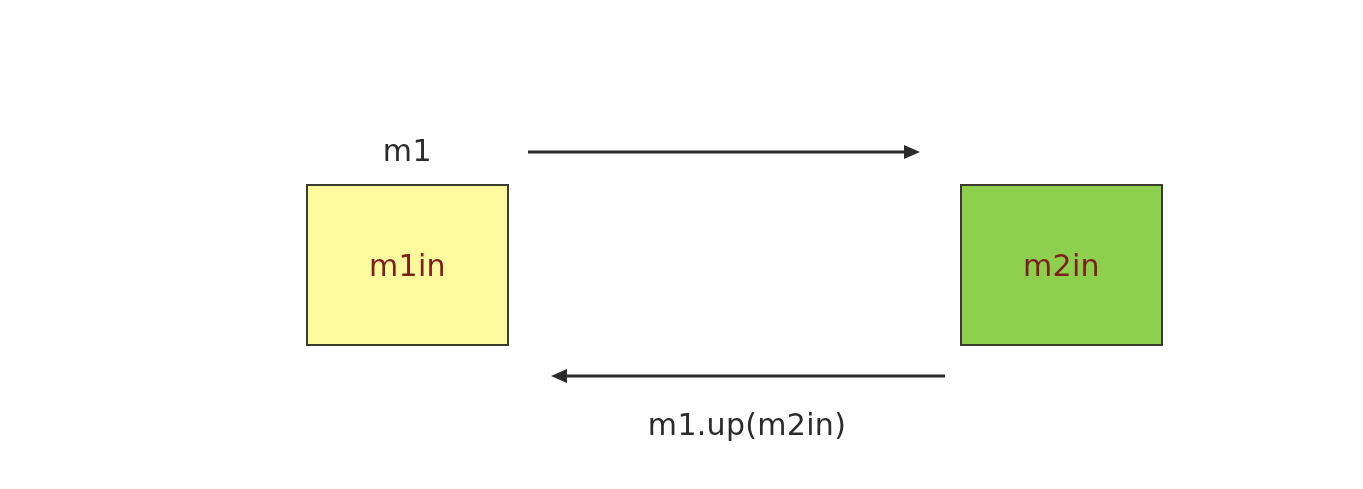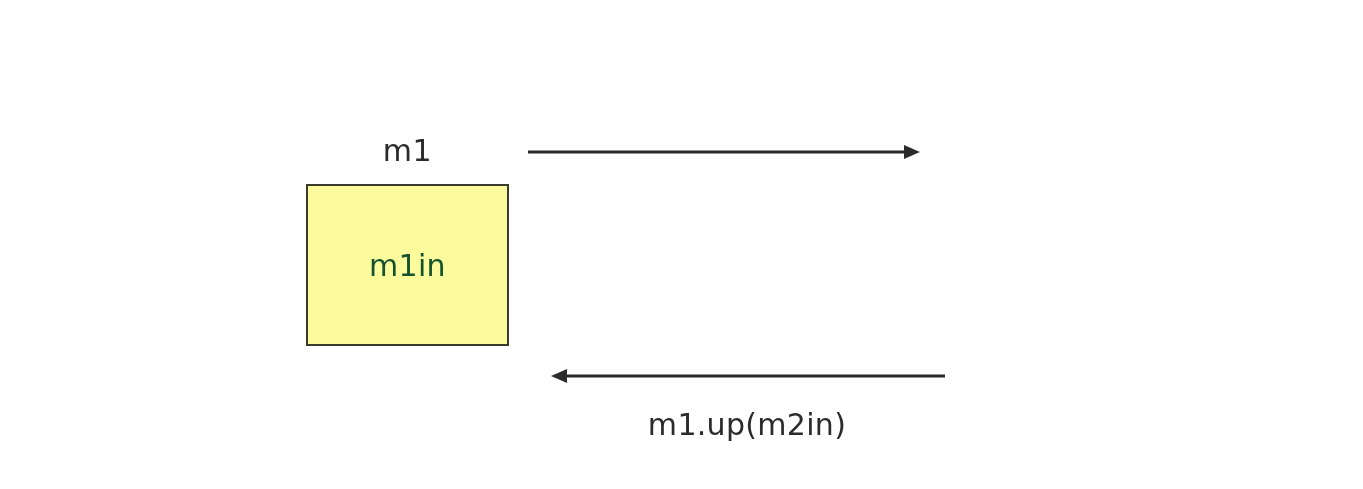--- a/index.html
+++ b/index.html
@@ -32,21 +32,21 @@
   .node-box {
     position: absolute;
     box-sizing: border-box;
     border: 2px solid #3b3b2d;
     display: flex;
     align-items: center;
     justify-content: center;
   }
   .node-box-label {
     font-size: 30px;
-    color: #14532d;
+    color: #7f1d1d;
     letter-spacing: 0.3px;
   }
   
   #node-m1 {
     left: 306px;
     top: 136px;
     width: 203px;
     height: 210px;
     text-decoration: underline;
   }
@@ -114,20 +114,23 @@
 <div id="canvas">
 
   <div class="node-group" id="node-m1">
     <div class="node-caption">m1</div>
     <div class="node-box">
       <span class="node-box-label">m1in</span>
     </div>
   </div>
 
   <div class="node-group" id="node-m2">
+    <div class="node-box">
+      <span class="node-box-label">m2in</span>
+    </div>
   </div>
 
   <div class="arrow-group" id="arrow-top">
     <svg class="arrow-svg" width="394" height="52" viewBox="0 0 394 52">
       <line x1="0" y1="48" x2="382" y2="48" stroke="#2b2b2b" stroke-width="3"></line>
       <polygon points="392,48 376,41 376,55" fill="#2b2b2b"></polygon>
     </svg>
   </div>
 
   <div class="arrow-group" id="arrow-bottom">

